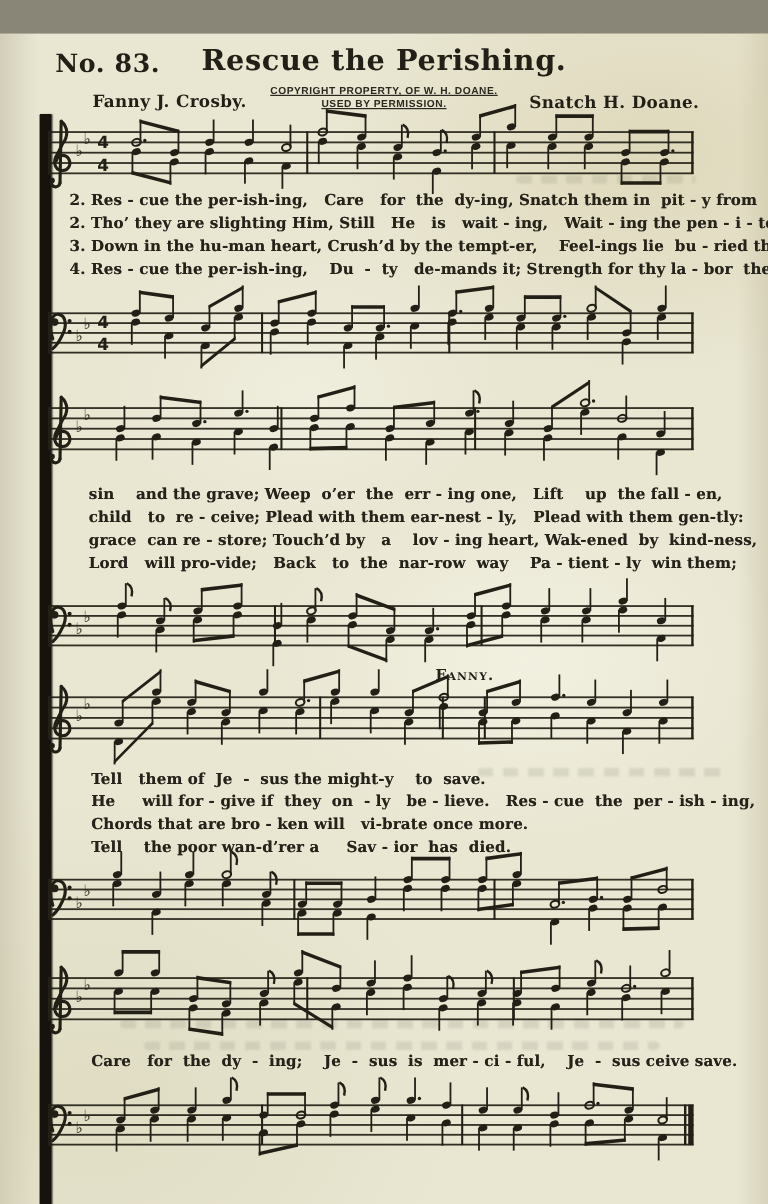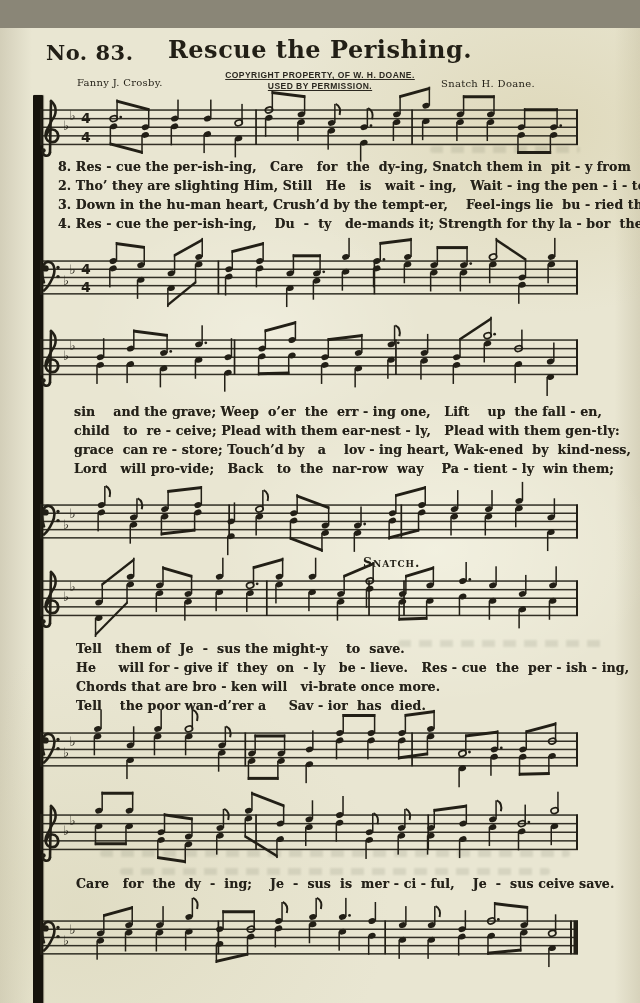--- a/index.html
+++ b/index.html
@@ -16,21 +16,21 @@
     font-family:"DejaVu Serif","Liberation Serif",serif;
     color:#221f16;
     margin-top:28px;
   }
   .abs{position:absolute;}
   .num-label{left:46px;top:12px;font-size:21px;font-weight:bold;letter-spacing:.5px;}
   .title{left:150px;top:7px;width:340px;text-align:center;font-size:24px;font-weight:bold;letter-spacing:.5px;}
   .copy{left:160px;width:320px;text-align:center;font-family:"Liberation Sans","DejaVu Sans",sans-serif;
         font-size:8.5px;font-weight:bold;letter-spacing:.45px;color:#2b2820;text-decoration:underline;}
   .copy1{top:42px;} .copy2{top:53px;}
-  .author{font-size:10px;font-weight:normal;letter-spacing:.3px;}
+  .author{font-size:14px;font-weight:bold;letter-spacing:.3px;}
   .author-left{left:77px;top:49px;}
   .author-right{left:441px;top:50px;}
   .binding{left:33px;top:67px;width:10px;height:919px;background:#16130c;
            box-shadow:1px 0 1px rgba(30,25,15,.5);border-radius:1px;}
   .lyric{white-space:pre;font-size:12.6px;font-weight:bold;letter-spacing:.1px;
          color:#25221a;text-shadow:0 0 .4px rgba(35,30,20,.55);}
   .chorus-label{left:363px;top:527px;font-size:12.5px;font-weight:bold;font-variant:small-caps;letter-spacing:1px;}
   .ghost{position:absolute;height:7px;border-radius:4px;opacity:.13;filter:blur(1.1px);
          background:repeating-linear-gradient(90deg,#5a5f4b 0 13px,transparent 13px 21px);}
   svg text{font-family:"DejaVu Sans",sans-serif;}
@@ -42,31 +42,31 @@
 
   <div class="abs binding"></div>
 
   <div class="abs num-label">No. 83.</div>
   <div class="abs title">Rescue the Perishing.</div>
   <div class="abs copy copy1">COPYRIGHT PROPERTY, OF W. H. DOANE.</div>
   <div class="abs copy copy2">USED BY PERMISSION.</div>
   <div class="abs author author-left">Fanny J. Crosby.</div>
   <div class="abs author author-right">Snatch H. Doane.</div>
 
-  <div class="abs lyric" style="left:58px;top:131px">8. Res - cue the per-ish-ing,   Care   for  the  dy-ing, Snatch them in  pit - y from</div>
+  <div class="abs lyric" style="left:58px;top:131px">2. Res - cue the per-ish-ing,   Care   for  the  dy-ing, Snatch them in  pit - y from</div>
   <div class="abs lyric" style="left:58px;top:150px">2. Tho’ they are slighting Him, Still   He   is   wait - ing,   Wait - ing the pen - i - tent</div>
   <div class="abs lyric" style="left:58px;top:169px">3. Down in the hu-man heart, Crush’d by the tempt-er,    Feel-ings lie  bu - ried that</div>
   <div class="abs lyric" style="left:58px;top:188px">4. Res - cue the per-ish-ing,    Du  -  ty   de-mands it; Strength for thy la - bor  the</div>
 
   <div class="abs lyric" style="left:74px;top:376px">sin    and the grave; Weep  o’er  the  err - ing one,   Lift    up  the fall - en,</div>
   <div class="abs lyric" style="left:74px;top:395px">child   to  re - ceive; Plead with them ear-nest - ly,   Plead with them gen-tly:</div>
   <div class="abs lyric" style="left:74px;top:414px">grace  can re - store; Touch’d by   a    lov - ing heart, Wak-ened  by  kind-ness,</div>
   <div class="abs lyric" style="left:74px;top:433px">Lord   will pro-vide;   Back   to  the  nar-row  way    Pa - tient - ly  win them;</div>
 
-  <div class="abs chorus-label">Snatch.</div>
+  <div class="abs chorus-label">Fanny.</div>
 
   <div class="abs lyric" style="left:76px;top:613px">Tell   them of  Je  -  sus the might-y    to  save.</div>
   <div class="abs lyric" style="left:76px;top:632px">He     will for - give if  they  on  - ly   be - lieve.   Res - cue  the  per - ish - ing,</div>
   <div class="abs lyric" style="left:76px;top:651px">Chords that are bro - ken will   vi-brate once more.</div>
   <div class="abs lyric" style="left:76px;top:670px">Tell    the poor wan-d’rer a     Sav - ior  has  died.</div>
 
   <div class="abs lyric" style="left:76px;top:848px">Care   for  the  dy  -  ing;    Je  -  sus  is  mer - ci - ful,    Je  -  sus ceive save.</div>
 
   <div class="ghost" style="left:398px;top:612px;width:210px"></div>
   <div class="ghost" style="left:100px;top:822px;width:470px"></div>

